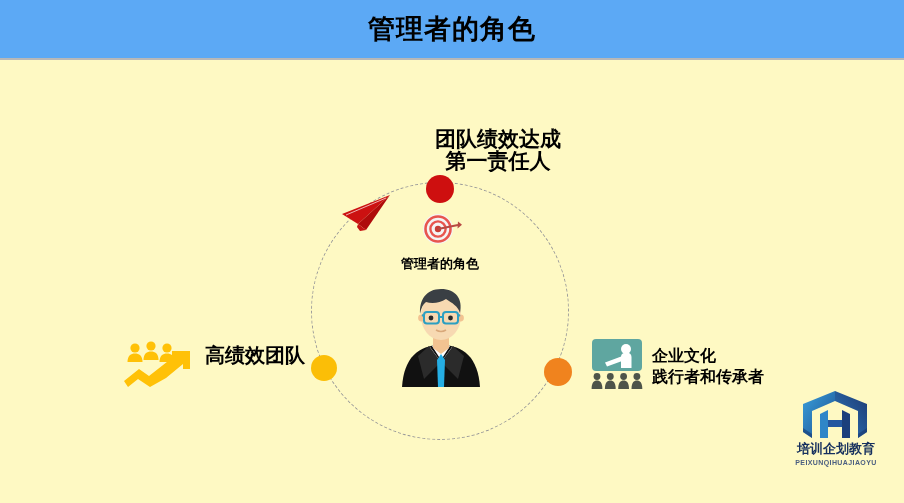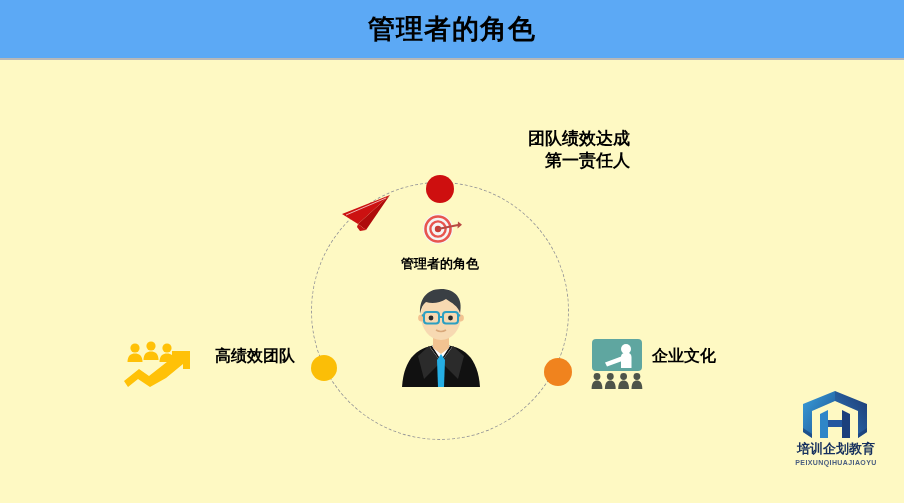--- a/index.html
+++ b/index.html
@@ -99,26 +99,25 @@
     left: 340px;
     top: 134px;
     width: 52px;
     height: 38px;
   }
   #top-label {
     position: absolute;
     left: 378px;
     top: 68px;
     width: 240px;
-    text-align: right;
-    font-size: 17px;
+    text-align: center;
+    font-size: 21px;
     font-weight: bold;
     color: #000000;
     line-height: 22px;
-    margin-left: 12px;
   }
   #target-icon {
     position: absolute;
     left: 420px;
     top: 150px;
     width: 42px;
     height: 38px;
   }
 
   
@@ -147,21 +146,21 @@
     top: 280px;
     width: 72px;
     height: 50px;
   }
   #left-label {
     position: absolute;
     left: 196px;
     top: 285px;
     width: 118px;
     text-align: center;
-    font-size: 16px;
+    font-size: 20px;
     font-weight: bold;
     color: #000000;
     line-height: 21px;
   }
 
   
   #right-icon {
     position: absolute;
     left: 588px;
     top: 278px;
@@ -337,20 +336,21 @@
           <circle cx="35.6" cy="38.5" r="3.4"></circle>
           <path d="M30.2 51 C30.2 44.5 32.6 42.5 35.6 42.5 C38.6 42.5 41 44.5 41 51 Z"></path>
           <circle cx="48.9" cy="38.5" r="3.4"></circle>
           <path d="M43.5 51 C43.5 44.5 45.9 42.5 48.9 42.5 C51.9 42.5 54.3 44.5 54.3 51 Z"></path>
         </g>
       </svg>
     </div>
 
     <div id="right-label">
       <div>企业文化</div>
+      <div>践行者和传承者</div>
     </div>
 
     <div id="logo">
       <div id="logo-mark">
         <svg viewBox="0 0 82 52" width="82" height="52" aria-hidden="true">
           <defs>
             <linearGradient id="hexL" x1="0" y1="0" x2="1" y2="1">
               <stop offset="0" stop-color="#3AA0DC"></stop>
               <stop offset="1" stop-color="#1B4E8E"></stop>
             </linearGradient>

